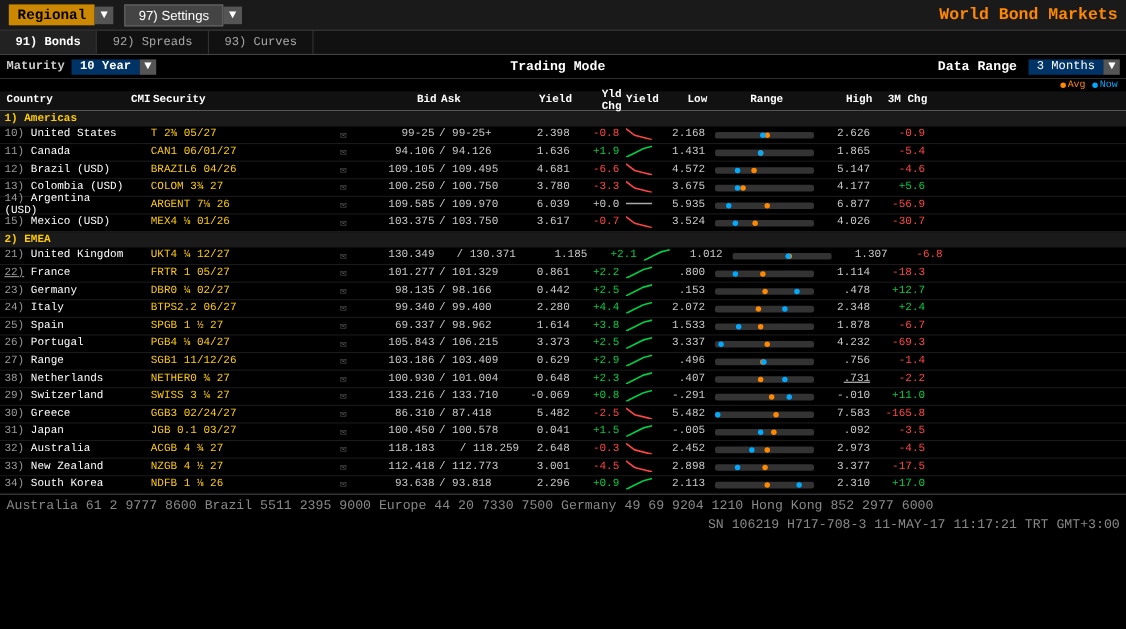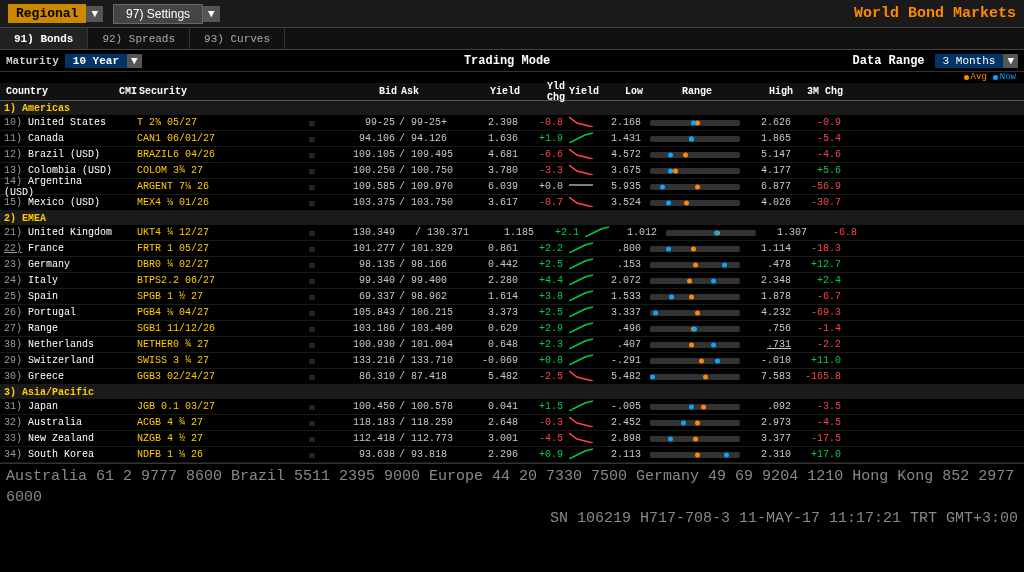--- a/index.html
+++ b/index.html
@@ -208,21 +208,21 @@
       border-radius: 50%;
       top: 50%;
       transform: translateY(-50%);
     }
 
     
     .footer {
       background: #000;
       border-top: 1px solid #333;
       padding: 2px 6px;
-      font-size: 15px;
+      font-size: 12px;
       color: #888;
       line-height: 1.4;
     }
 
     .legend-row {
       display: flex;
       align-items: center;
       justify-content: flex-end;
       padding: 0 8px 1px 0;
       font-size: 9px;
@@ -685,21 +685,20 @@
       <div class="c-low" style="color:#c8c8c8;">5.482</div>
     <div class="c-range">
         <div class="range-bar">
           <div class="range-dot-avg" style="left: 53.3px;"></div>
           <div class="range-dot-now" style="left: 0px;"></div>
         </div>
       </div>
       <div class="c-high" style="color: rgb(200, 200, 200);">7.583</div>
       <div class="c-3mchg neg">-165.8</div>
     </div>
-    <div class="section-header">3) Asia/Pacific</div>
     <div class="data-row">
       <div class="c-country">
         <span style="color:#999;">31)</span>
         <span style="color:#fff;">Japan</span>
       </div>
       <div class="c-cmi"></div>
       <div class="c-security" style="color:#ffcc00;">JGB 0.1 03/27</div>
       <div class="c-icon" style="color:#555;">✉</div>
       <div class="c-bid" style="color:#c8c8c8;">100.450</div>
       <div class="c-ask" style="color:#c8c8c8;"> / 100.578</div>
@@ -720,21 +719,21 @@
     </div>
     <div class="data-row">
       <div class="c-country">
         <span style="color:#999;">32)</span>
         <span style="color:#fff;">Australia</span>
       </div>
       <div class="c-cmi"></div>
       <div class="c-security" style="color:#ffcc00;">ACGB 4 ¾ 27</div>
       <div class="c-icon" style="color:#555;">✉</div>
       <div class="c-bid" style="color:#c8c8c8;">118.183</div>
-      <div class="c-ask" style="color:#c8c8c8;"> / 118.259</div>
+      <div class="c-ask" style="color:#c8c8c8;text-align:right;"> / 118.259</div>
       <div class="c-yield" style="color:#c8c8c8;">2.648</div>
       <div class="c-yldchg neg">-0.3</div>
     <div class="c-chart"><span><svg width="24" height="12" viewBox="0 0 24 12">
             <polyline points="0,2 8,8 16,10 24,12" stroke="#ff4444" stroke-width="1.5" fill="none"></polyline>
           </svg></span></div>
       <div class="c-low" style="color:#c8c8c8;">2.452</div>
     <div class="c-range">
         <div class="range-bar">
           <div class="range-dot-avg" style="left: 45.1px;"></div>
           <div class="range-dot-now" style="left: 31.16px;"></div>

